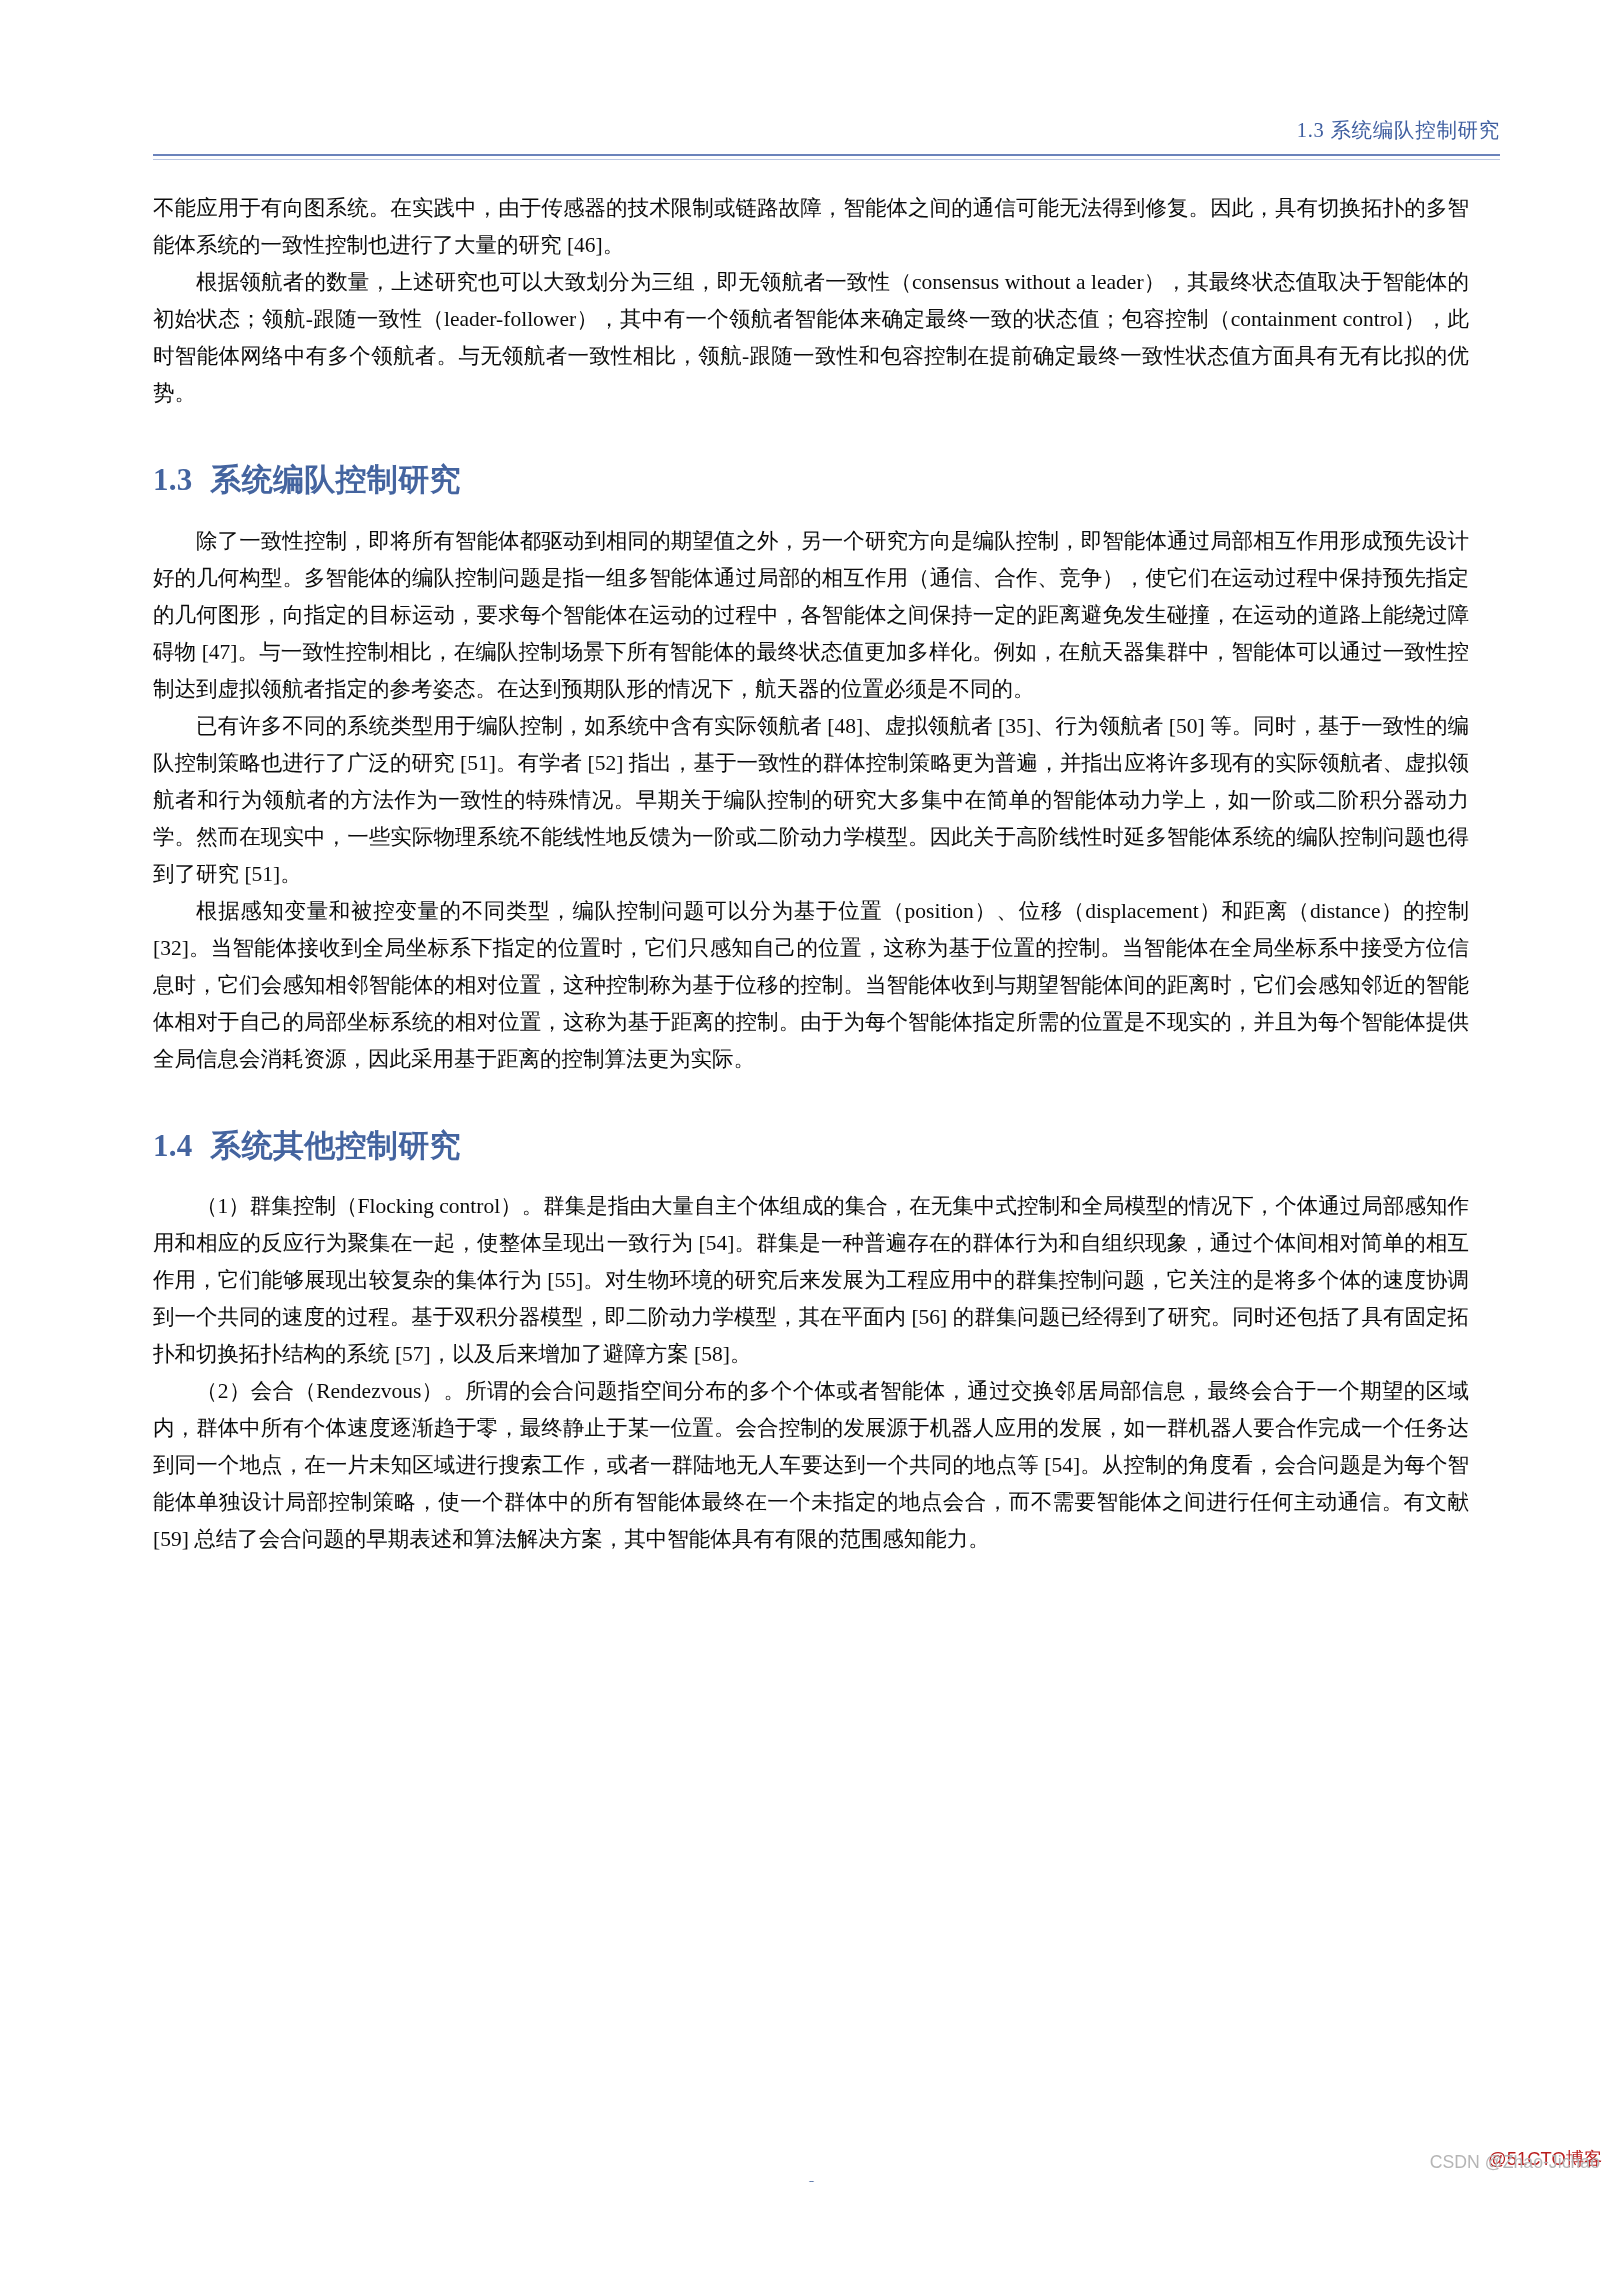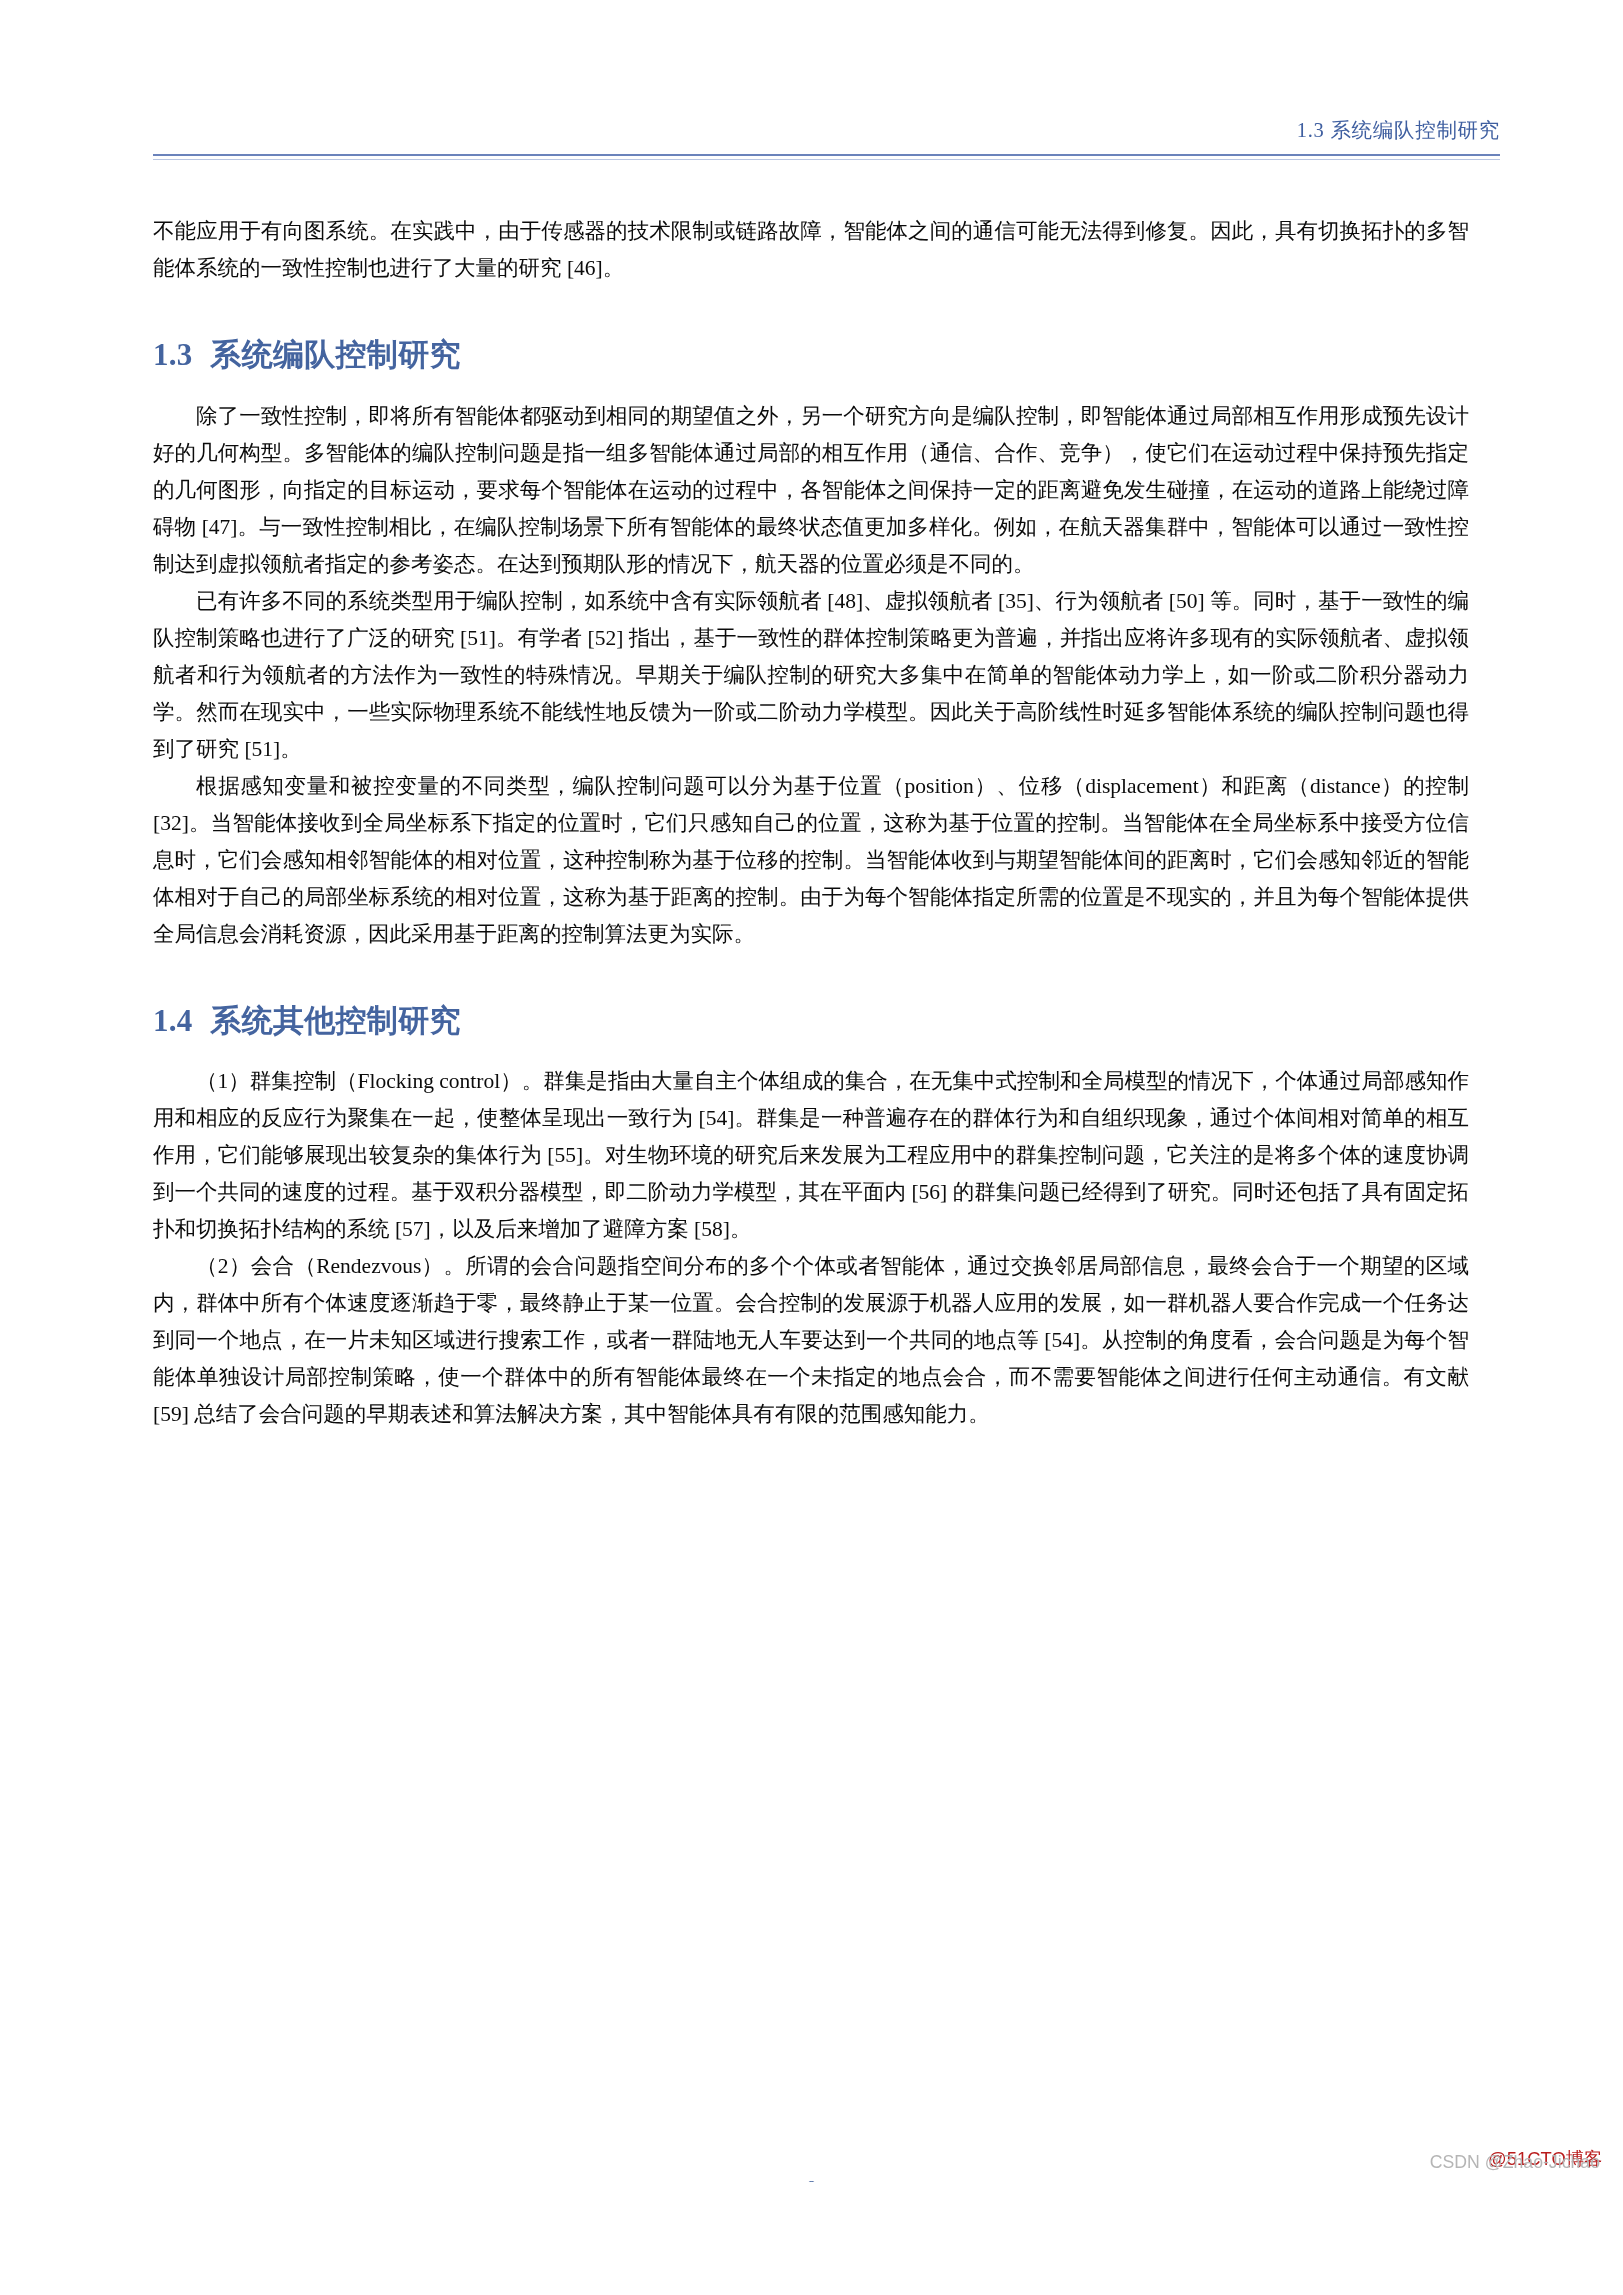--- a/index.html
+++ b/index.html
@@ -49,21 +49,20 @@
     height: 0.7px;
     background: #b9c6e2;
   }
 
   
   .content {
     position: absolute;
     left: 153px;
     top: 190px;
     width: 1316px;
-    margin-top: 23px;
   }
 
   p.para {
     margin: 0;
     font-size: 21.5px;
     line-height: 37px;
     color: #0b0b0b;
     text-align: justify;
     text-justify: inter-ideograph;
     text-indent: 0;
@@ -136,20 +135,21 @@
 
   <div class="header">
     <div class="header-text">1.3  系统编队控制研究</div>
     <div class="header-rule"></div>
   </div>
 
   <div class="content">
 
     <p class="para">不能应用于有向图系统。在实践中，由于传感器的技术限制或链路故障，智能体之间的通信可能无法得到修复。因此，具有切换拓扑的多智能体系统的一致性控制也进行了大量的研究 [46]。</p>
 
+    <p class="para indent">根据领航者的数量，上述研究也可以大致划分为三组，即无领航者一致性（consensus without a leader），其最终状态值取决于智能体的初始状态；领航-跟随一致性（leader-follower），其中有一个领航者智能体来确定最终一致的状态值；包容控制（containment control），此时智能体网络中有多个领航者。与无领航者一致性相比，领航-跟随一致性和包容控制在提前确定最终一致性状态值方面具有无有比拟的优势。</p>
 
     <div class="gap-before-h2"></div>
 
     <h2 class="section">
       <span class="num">1.3</span><span>系统编队控制研究</span>
     </h2>
 
     <div class="gap-after-h2"></div>
 
     <p class="para indent">除了一致性控制，即将所有智能体都驱动到相同的期望值之外，另一个研究方向是编队控制，即智能体通过局部相互作用形成预先设计好的几何构型。多智能体的编队控制问题是指一组多智能体通过局部的相互作用（通信、合作、竞争），使它们在运动过程中保持预先指定的几何图形，向指定的目标运动，要求每个智能体在运动的过程中，各智能体之间保持一定的距离避免发生碰撞，在运动的道路上能绕过障碍物 [47]。与一致性控制相比，在编队控制场景下所有智能体的最终状态值更加多样化。例如，在航天器集群中，智能体可以通过一致性控制达到虚拟领航者指定的参考姿态。在达到预期队形的情况下，航天器的位置必须是不同的。</p>

